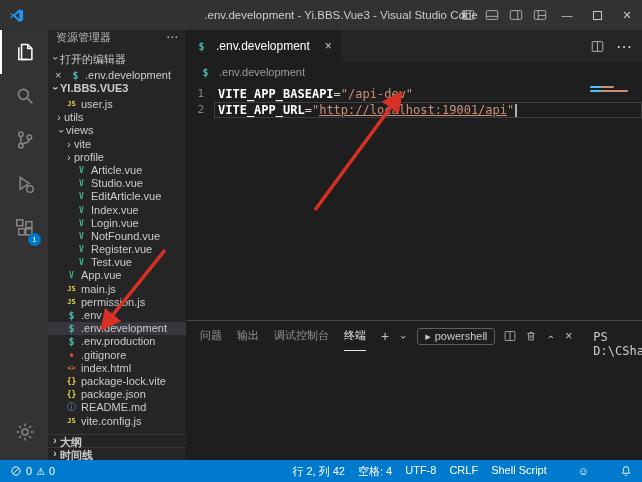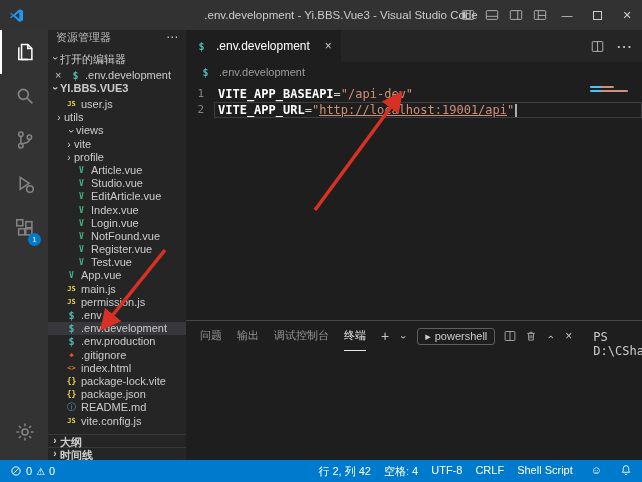--- a/index.html
+++ b/index.html
@@ -80,21 +80,21 @@
   .ptab.active { color:#e7e7e7; border-bottom-color:#e7e7e7; }
   .panel-actions { margin-left:auto; display:flex; align-items:center; gap:9px; color:#c5c5c5; }
   .pa-plus { font-size:14px; }
   .shell-pill { display:flex; align-items:center; gap:4px; border:1px solid #5f5f5f; border-radius:3px; padding:1px 7px; font-size:11px; color:#cccccc; }
   .pa-x { font-size:12px; }
   .terminal { flex:1; padding:9px 0 0 13px; font-family:"DejaVu Sans Mono","Liberation Mono",monospace; font-size:12px; color:#cccccc; }
 
   
   .statusbar { position:absolute; left:0; right:0; bottom:0; height:22px; background:#007acc; color:#ffffff; display:flex; align-items:center; font-size:11px; padding:0 10px; z-index:5; }
   .sb-left { display:flex; align-items:center; gap:4px; }
-  .sb-right { margin-left:auto; display:flex; gap:18px; }
+  .sb-right { margin-left:auto; display:flex; align-items:center; gap:31px; }
   .sb-item { white-space:nowrap; }
   .warn-glyph { font-size:10px; }
 
   
   .arrows { position:absolute; inset:0; z-index:50; pointer-events:none; }
   svg.icon { display:block; }
 </style>
 </head>
 <body>
 
@@ -208,21 +208,21 @@
       </div>
       <div class="file-tree">
           <div class="tree-row" style="padding-left: 17px;">
             <span class="fic ic-js">JS</span>
             <span class="lbl">user.js</span>
           </div>
           <div class="tree-row" style="padding-left: 6px;">
             <span class="chev">›</span>
             <span class="lbl">utils</span>
           </div>
-          <div class="tree-row" style="padding-left: 18px;">
+          <div class="tree-row" style="padding-left: 8px;">
             <span class="chev exp">›</span>
             <span class="lbl">views</span>
           </div>
           <div class="tree-row" style="padding-left: 16px;">
             <span class="chev">›</span>
             <span class="lbl">vite</span>
           </div>
           <div class="tree-row" style="padding-left: 16px;">
             <span class="chev">›</span>
             <span class="lbl">profile</span>

